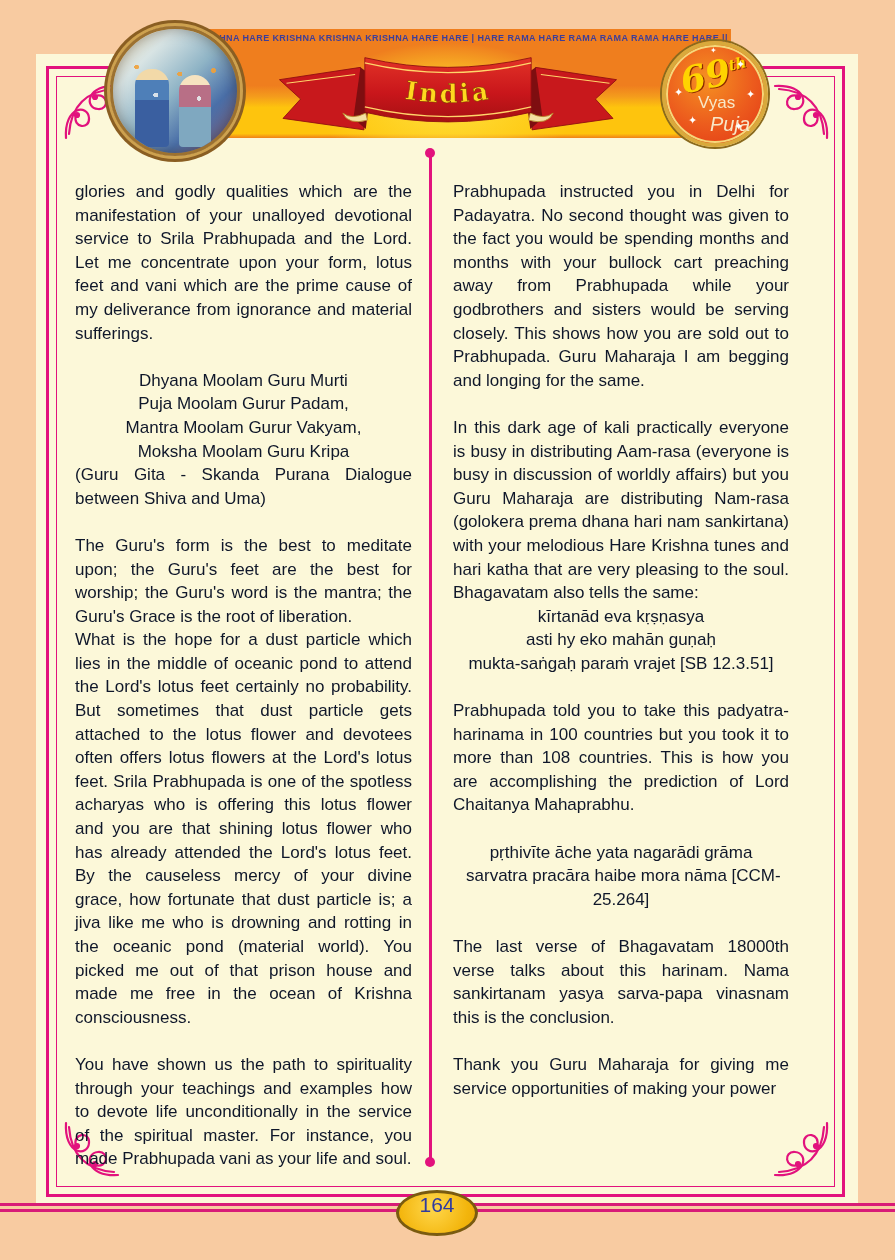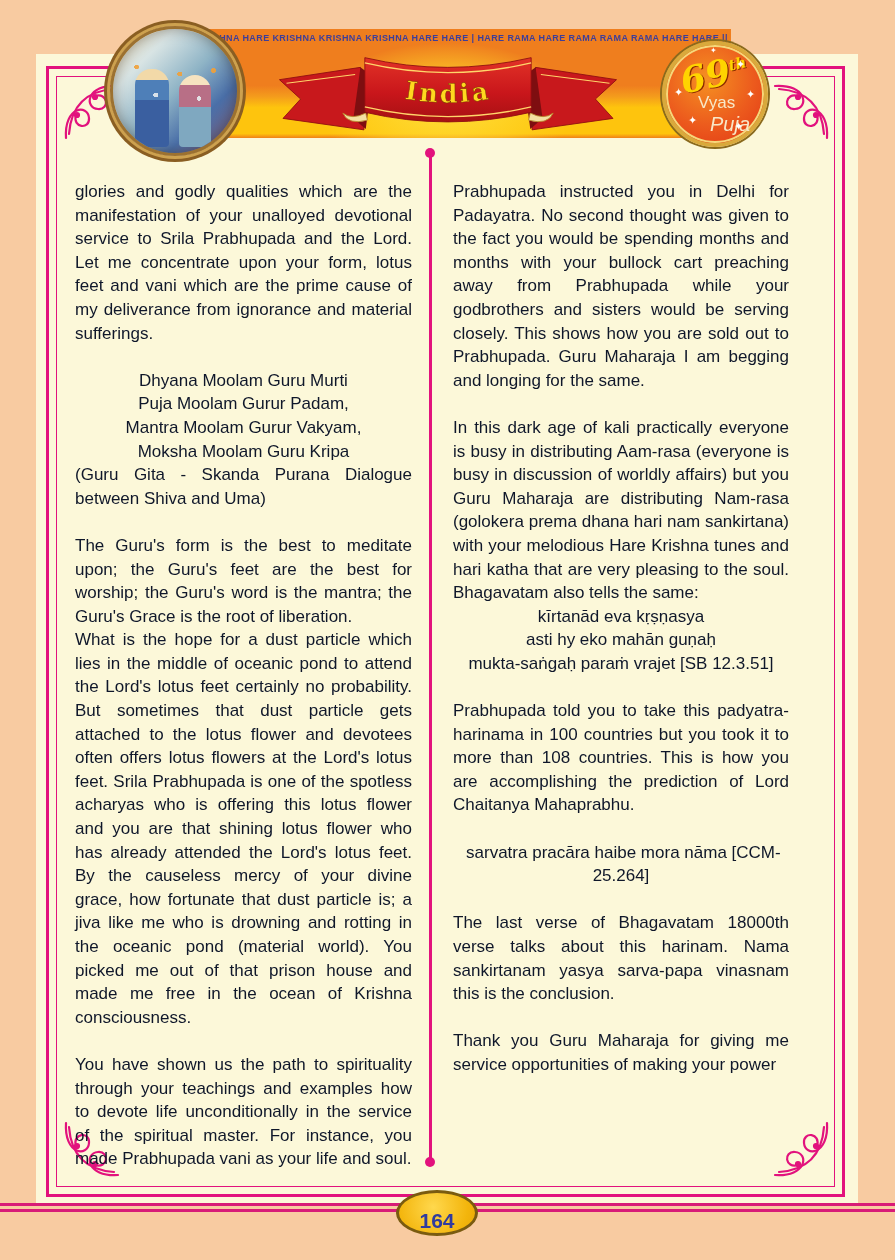--- a/index.html
+++ b/index.html
@@ -108,22 +108,22 @@
 
   
   .footer-line{position:absolute; left:0; width:895px; background:#D81B77; z-index:1;}
   .fl-1{top:1203px; height:2.5px;}
   .fl-2{top:1209px; height:2.5px;}
   .page-badge{
     position:absolute; left:396px; top:1190px; width:76px; height:40px; z-index:4;
     border-radius:50%;
     background:radial-gradient(circle at 45% 35%, #FFD84D 0%, #F3B50C 70%, #E8A806 100%);
     border:3px solid #7A5B10;
-    display:flex; align-items:flex-end; justify-content:center;
-    font-size:21px; font-weight:bold; color:#303B9F;
+    display:flex; align-items:flex-start; justify-content:center;
+    font-size:21px; font-weight:normal; color:#303B9F;
   }
 </style>
 </head>
 <body>
 
 <div class="canvas">
 
   <div class="page-bg"></div>
 
   <div class="footer-line fl-1"></div>
@@ -240,20 +240,21 @@
   <div class="col col-right">
       <div class="blk para">Prabhupada instructed you in Delhi for Padayatra. No second thought was given to the fact you would be spending months and months with your bullock cart preaching away from Prabhupada while your godbrothers and sisters would be serving closely. This shows how you are sold out to Prabhupada. Guru Maharaja I am begging and longing for the same.</div>
       <div class="blk para gap">In this dark age of kali practically everyone is busy in distributing Aam-rasa (everyone is busy in discussion of worldly affairs) but you Guru Maharaja are distributing Nam-rasa (golokera prema dhana hari nam sankirtana) with your melodious Hare Krishna tunes and hari katha that are very pleasing to the soul. Bhagavatam also tells the same:</div>
       <div class="blk lines">
         <div class="vline">kīrtanād eva kṛṣṇasya</div>
         <div class="vline">asti hy eko mahān guṇaḥ</div>
         <div class="vline">mukta-saṅgaḥ paraṁ vrajet [SB 12.3.51]</div>
       </div>
       <div class="blk para gap">Prabhupada told you to take this padyatra-harinama in 100 countries but you took it to more than 108 countries. This is how you are accomplishing the prediction of Lord Chaitanya Mahaprabhu.</div>
       <div class="blk lines gap">
+        <div class="vline">pṛthivīte āche yata nagarādi grāma</div>
         <div class="vline"> sarvatra pracāra haibe mora nāma [CCM-25.264]</div>
       </div>
       <div class="blk para gap">The last verse of Bhagavatam 18000th verse talks about this harinam. Nama sankirtanam yasya sarva-papa vinasnam this is the conclusion.</div>
       <div class="blk para gap">Thank you Guru Maharaja for giving me service opportunities of making your power</div>
     </div>
 
   <div class="page-badge">
     <span>164</span>
   </div>
 

